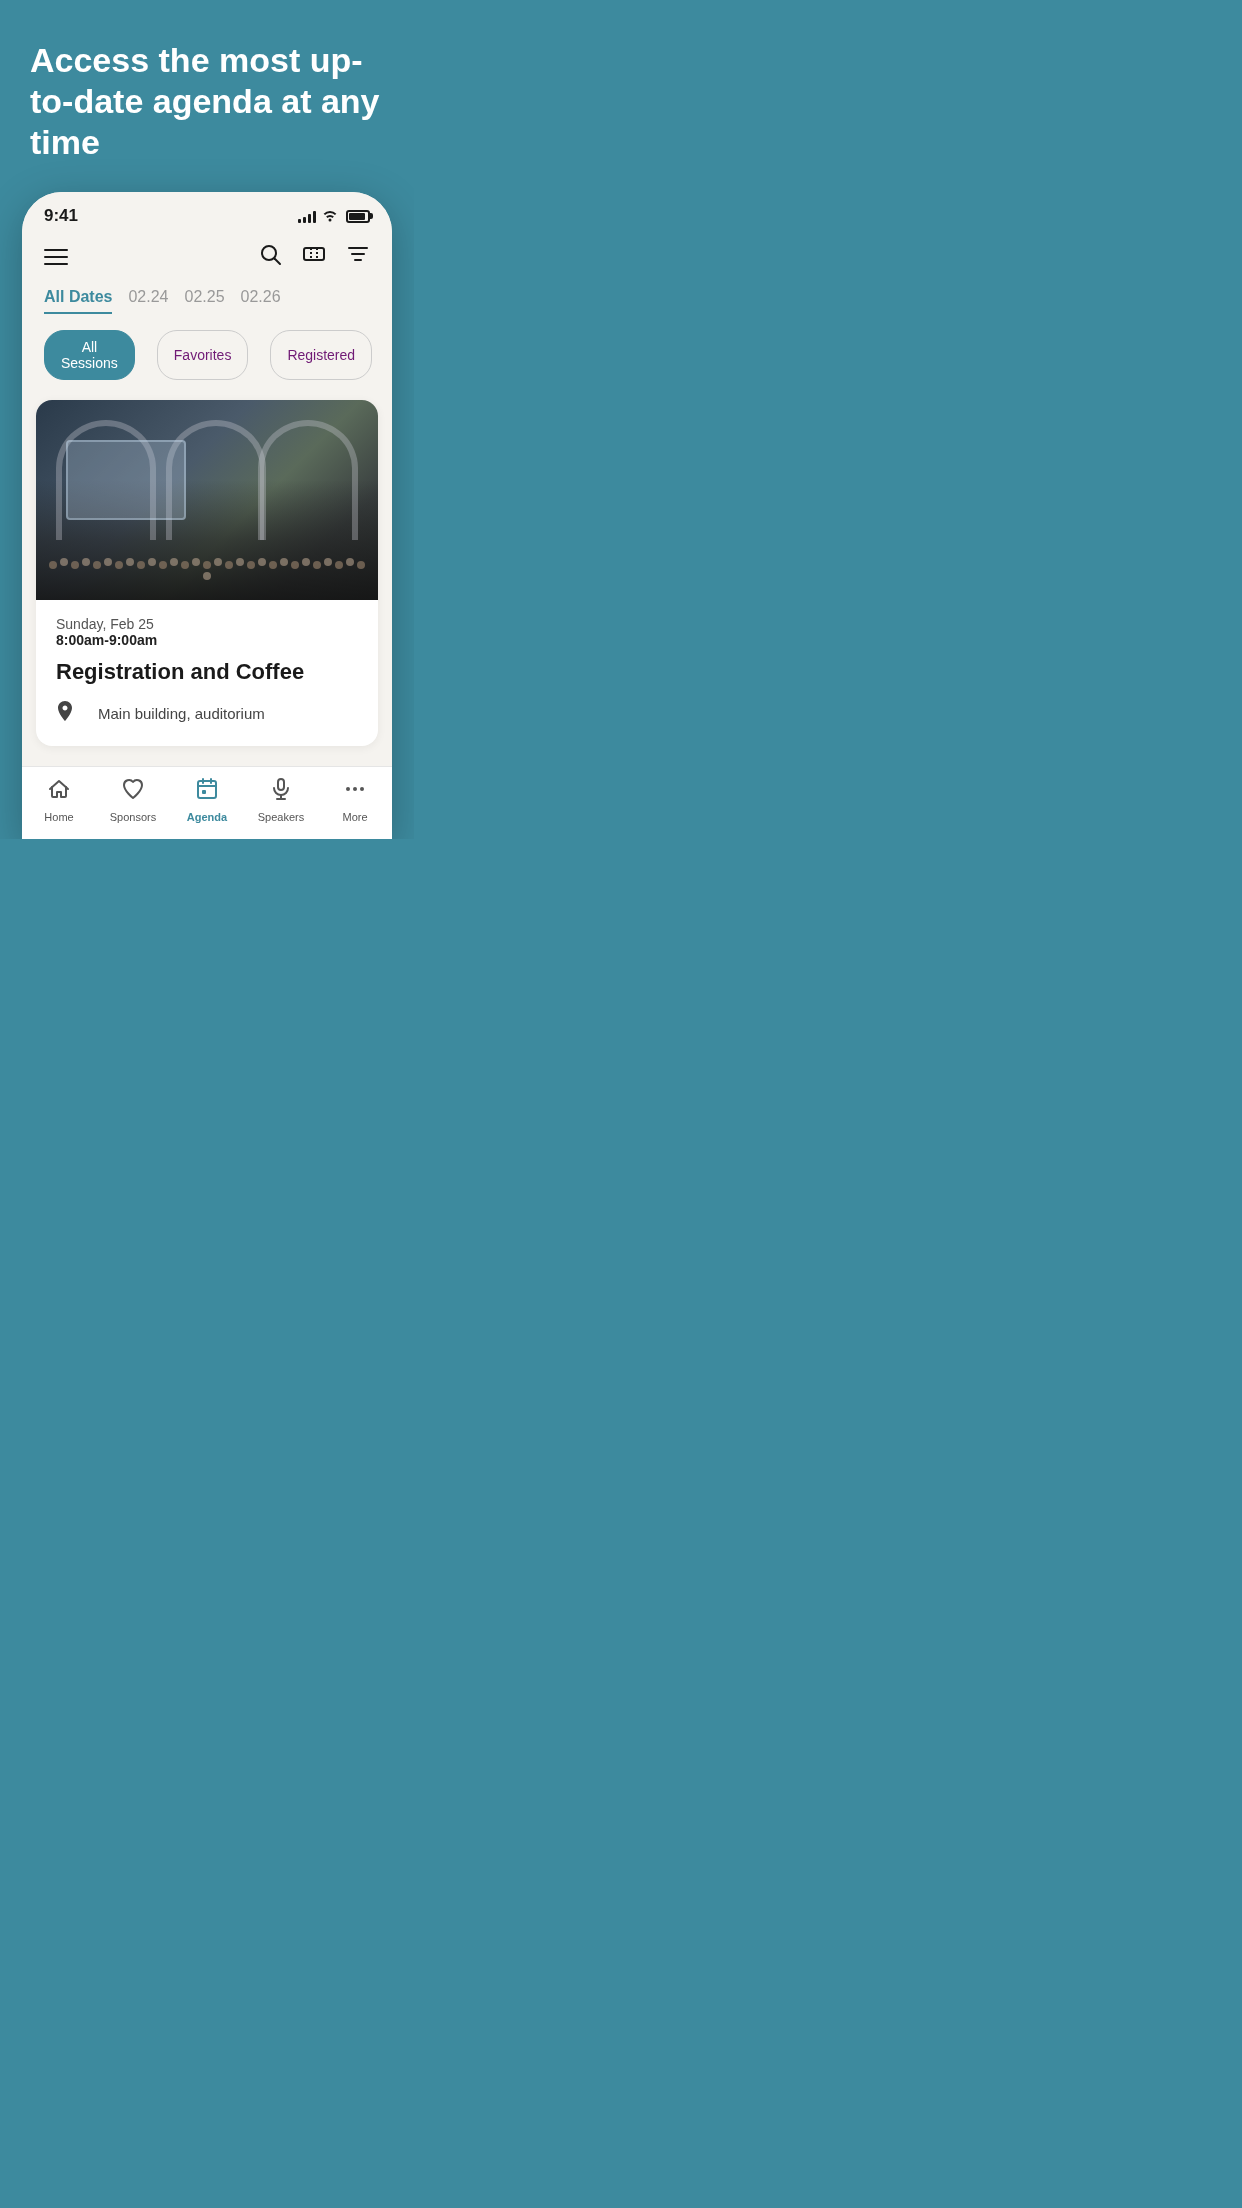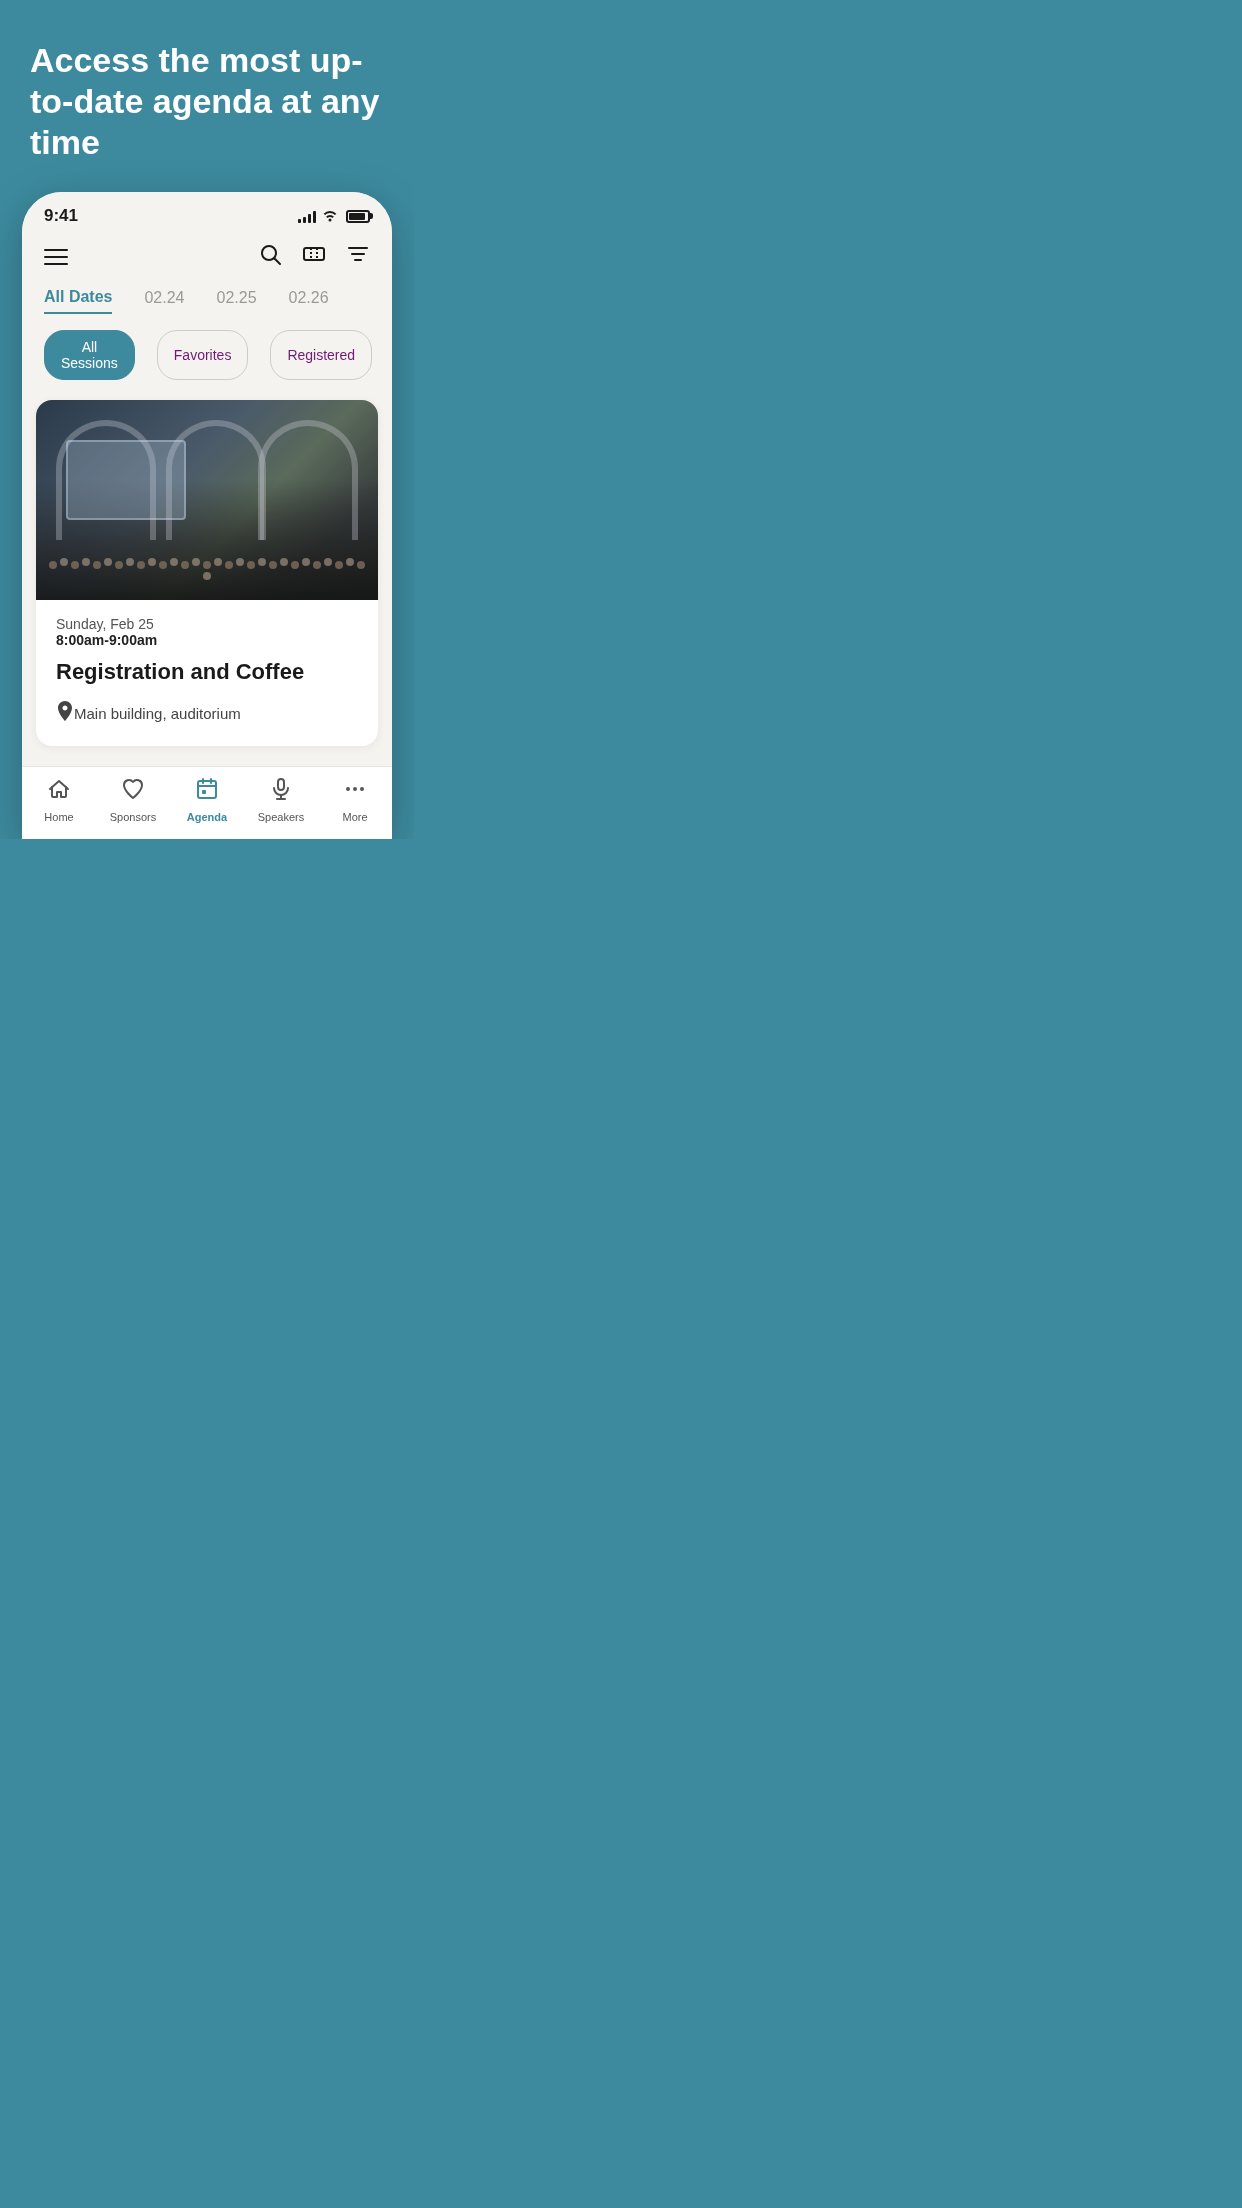--- a/index.html
+++ b/index.html
@@ -144,24 +144,23 @@
 
     .nav-icon {
       font-size: 22px;
       color: #1a1a1a;
       cursor: pointer;
     }
 
     
     .date-tabs {
       display: flex;
-      gap: 32px;
+      gap: 16px;
       padding: 0 22px 16px;
       background: #f5f3ef;
-      align-items: center;
     }
 
     .date-tab {
       font-size: 16px;
       color: #999;
       cursor: pointer;
       padding-bottom: 6px;
     }
 
     .date-tab.active {
@@ -312,21 +311,21 @@
       font-size: 22px;
       font-weight: 700;
       color: #1a1a1a;
       margin-bottom: 14px;
       line-height: 1.3;
     }
 
     .session-location {
       display: flex;
       align-items: center;
-      gap: 0;
+      gap: 24px;
       color: #444;
       font-size: 15px;
     }
 
     .location-icon {
       font-size: 18px;
       color: #444;
     }
 
     

